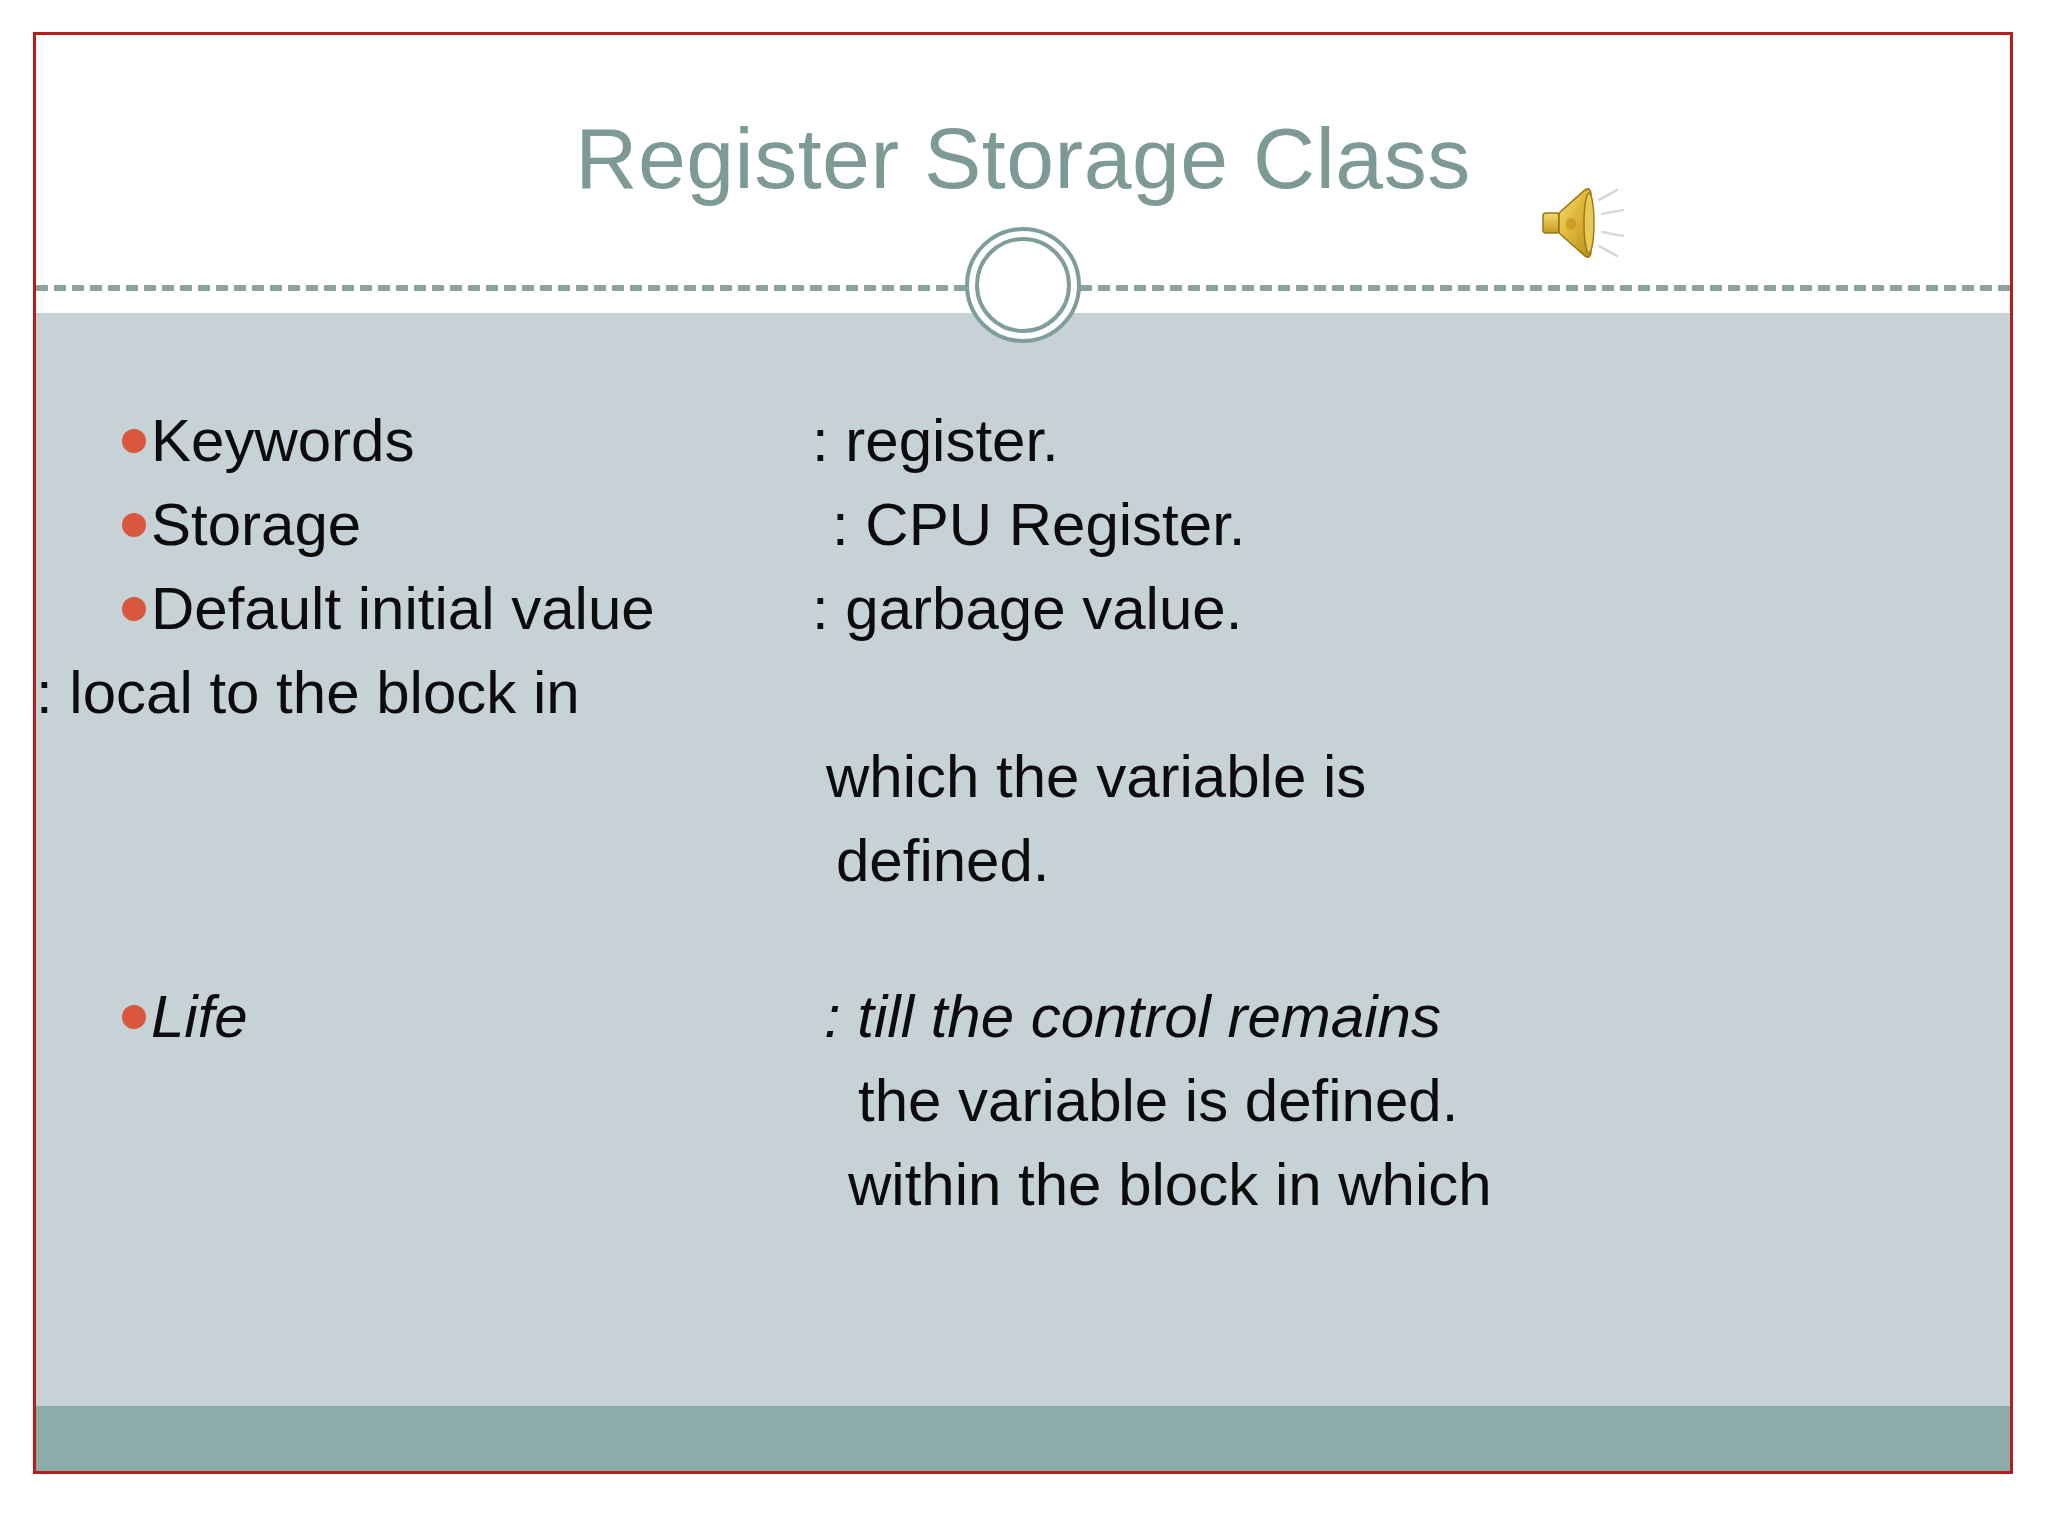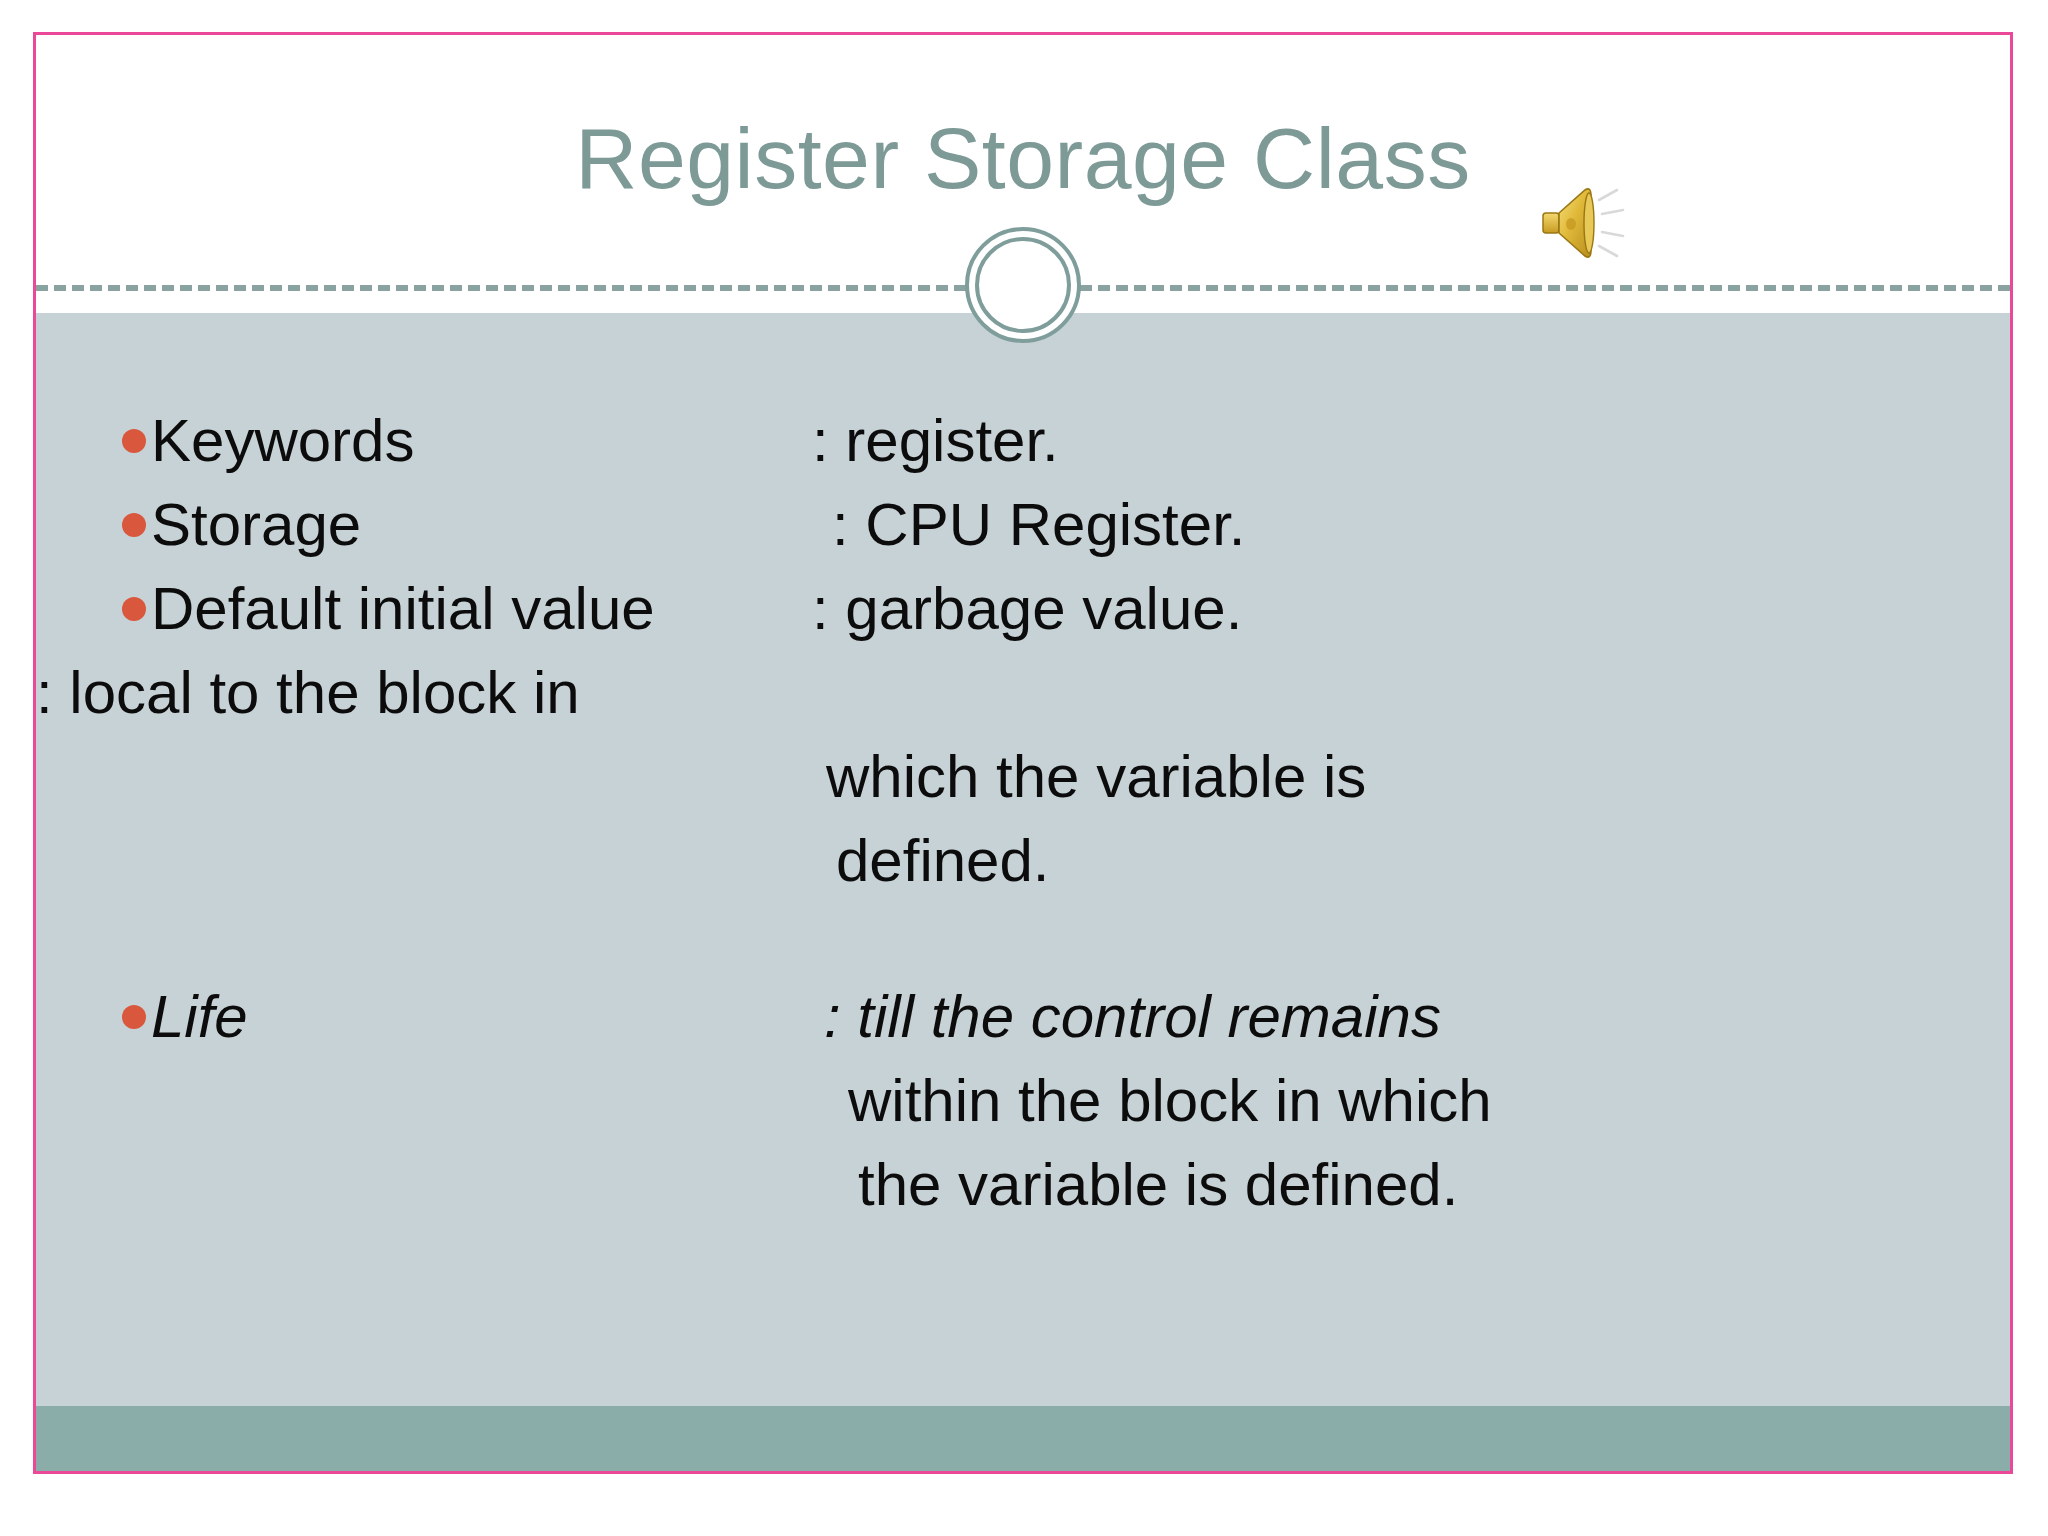--- a/index.html
+++ b/index.html
@@ -15,21 +15,21 @@
     overflow: hidden;
   }
 
   .slide {
     position: absolute;
     left: 33px;
     top: 32px;
     width: 1980px;
     height: 1442px;
     background: #ffffff;
-    border: 3px solid #ec4899;
+    border: 3px solid #b91c1c;
     box-sizing: border-box;
     overflow: hidden;
   }
 
   
   .title-band {
     position: absolute;
     left: 0;
     top: 0;
     right: 0;
@@ -264,25 +264,25 @@
 
       <div class="row" style="margin-top:72px;font-style:italic;">
         <div class="bullet-cell">
           <span class="bullet-dot"></span>
           <span class="bullet-label">Life</span>
         </div>
         <div class="value-cell" style="margin-left:20px;">: till the control remains</div>
       </div>
 
       <div class="cont-row">
+        <div class="cont-text" style="left:822px;">the variable is defined.</div>
+      </div>
+
+      <div class="cont-row">
         <div class="cont-text" style="left:812px;">within the block in which</div>
-      </div>
-
-      <div class="cont-row">
-        <div class="cont-text" style="left:822px;">the variable is defined.</div>
       </div>
 
     </div>
   </div>
 
   <div class="footer-bar"></div>
 
 </div>
 
 </body></html>

